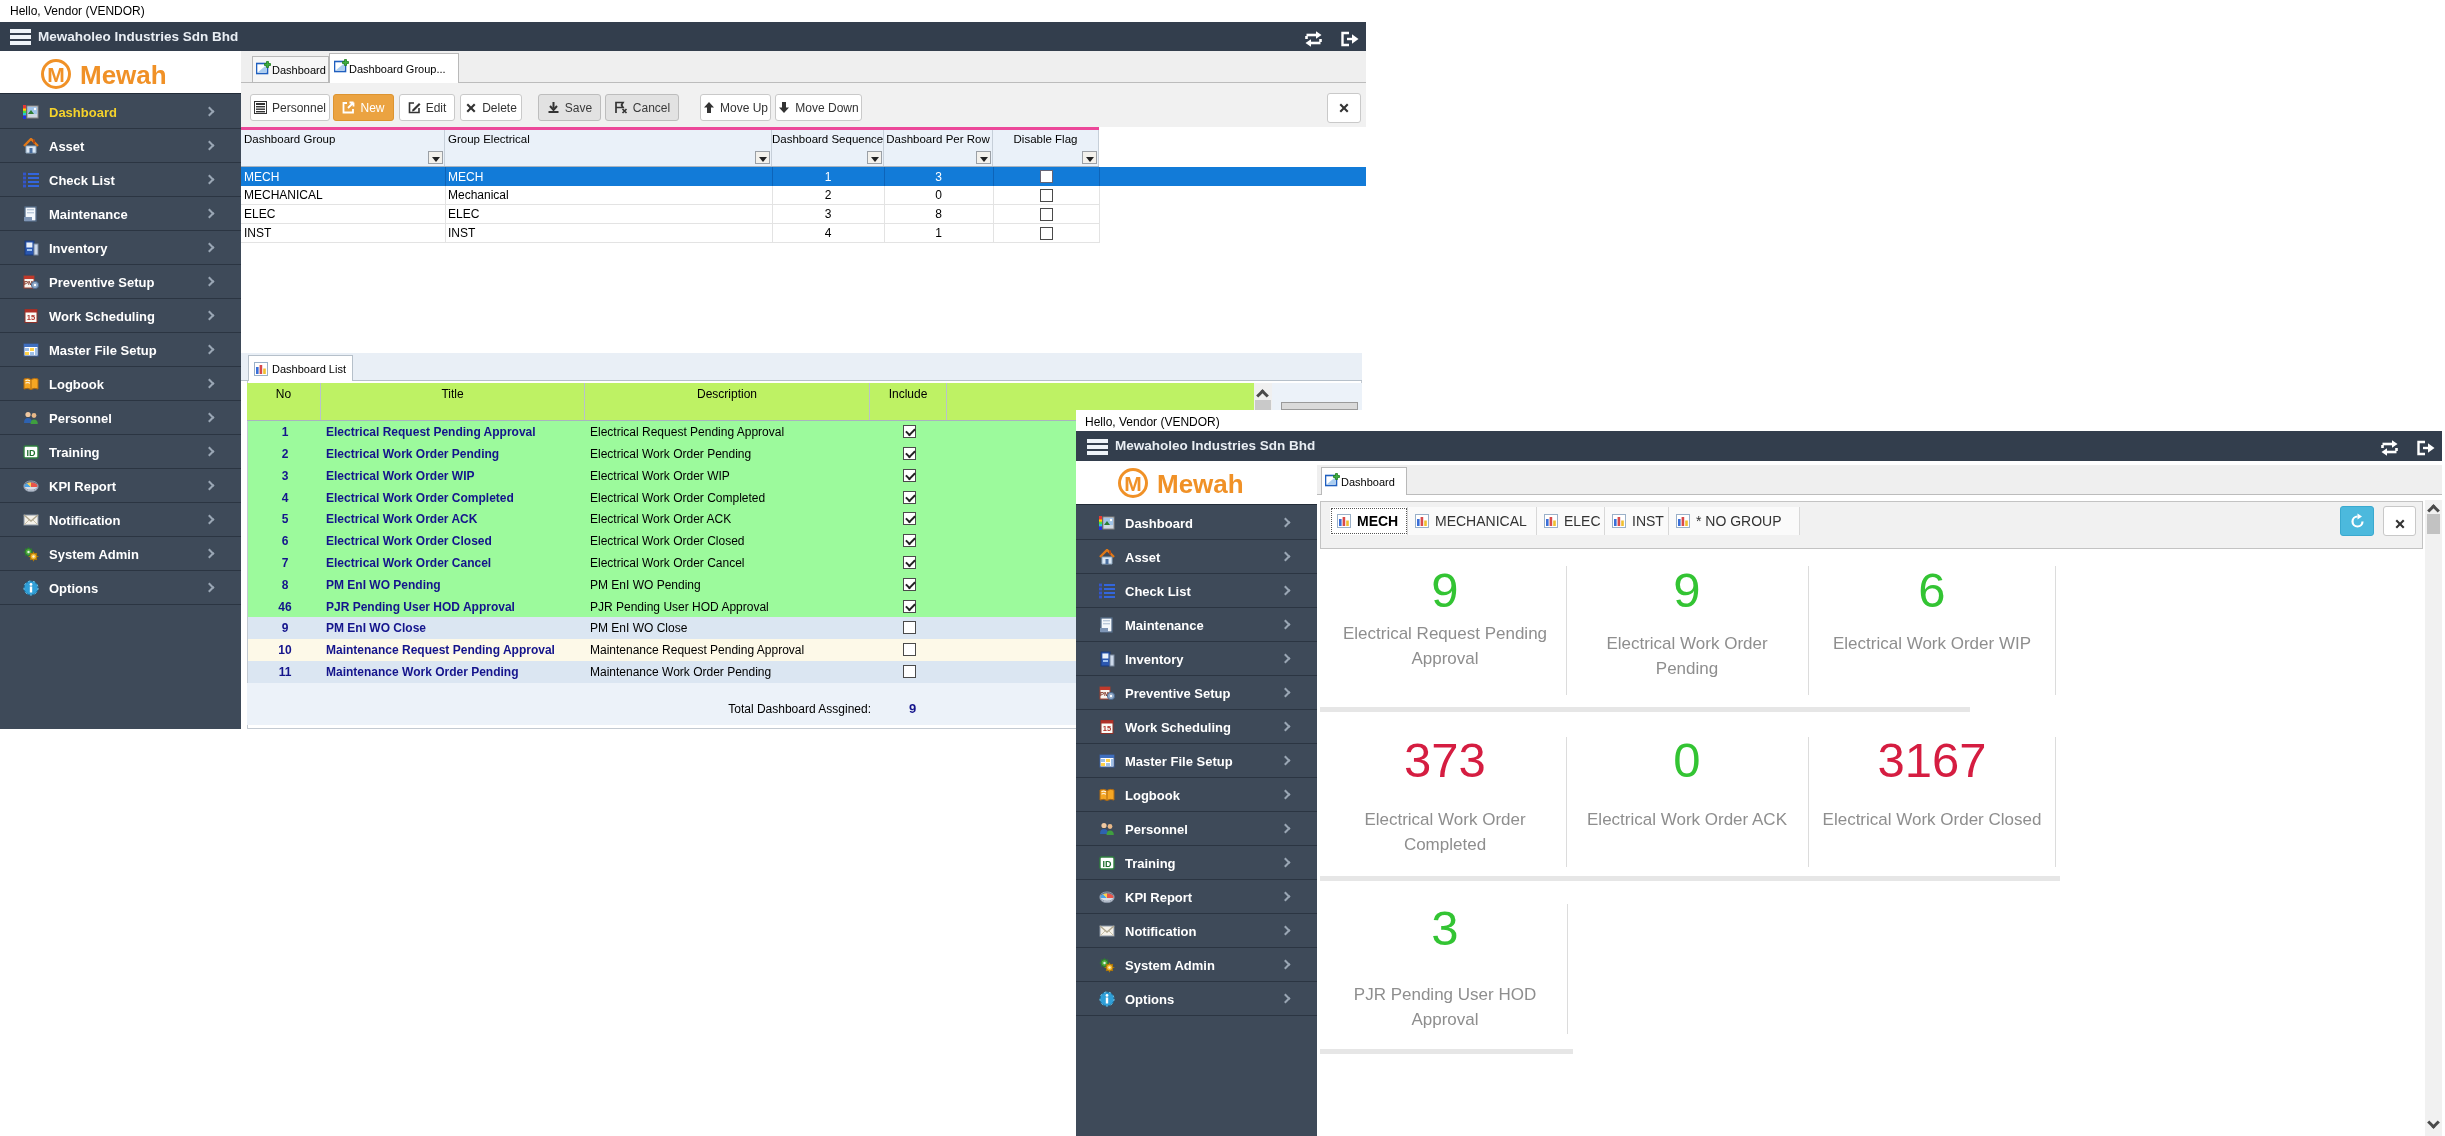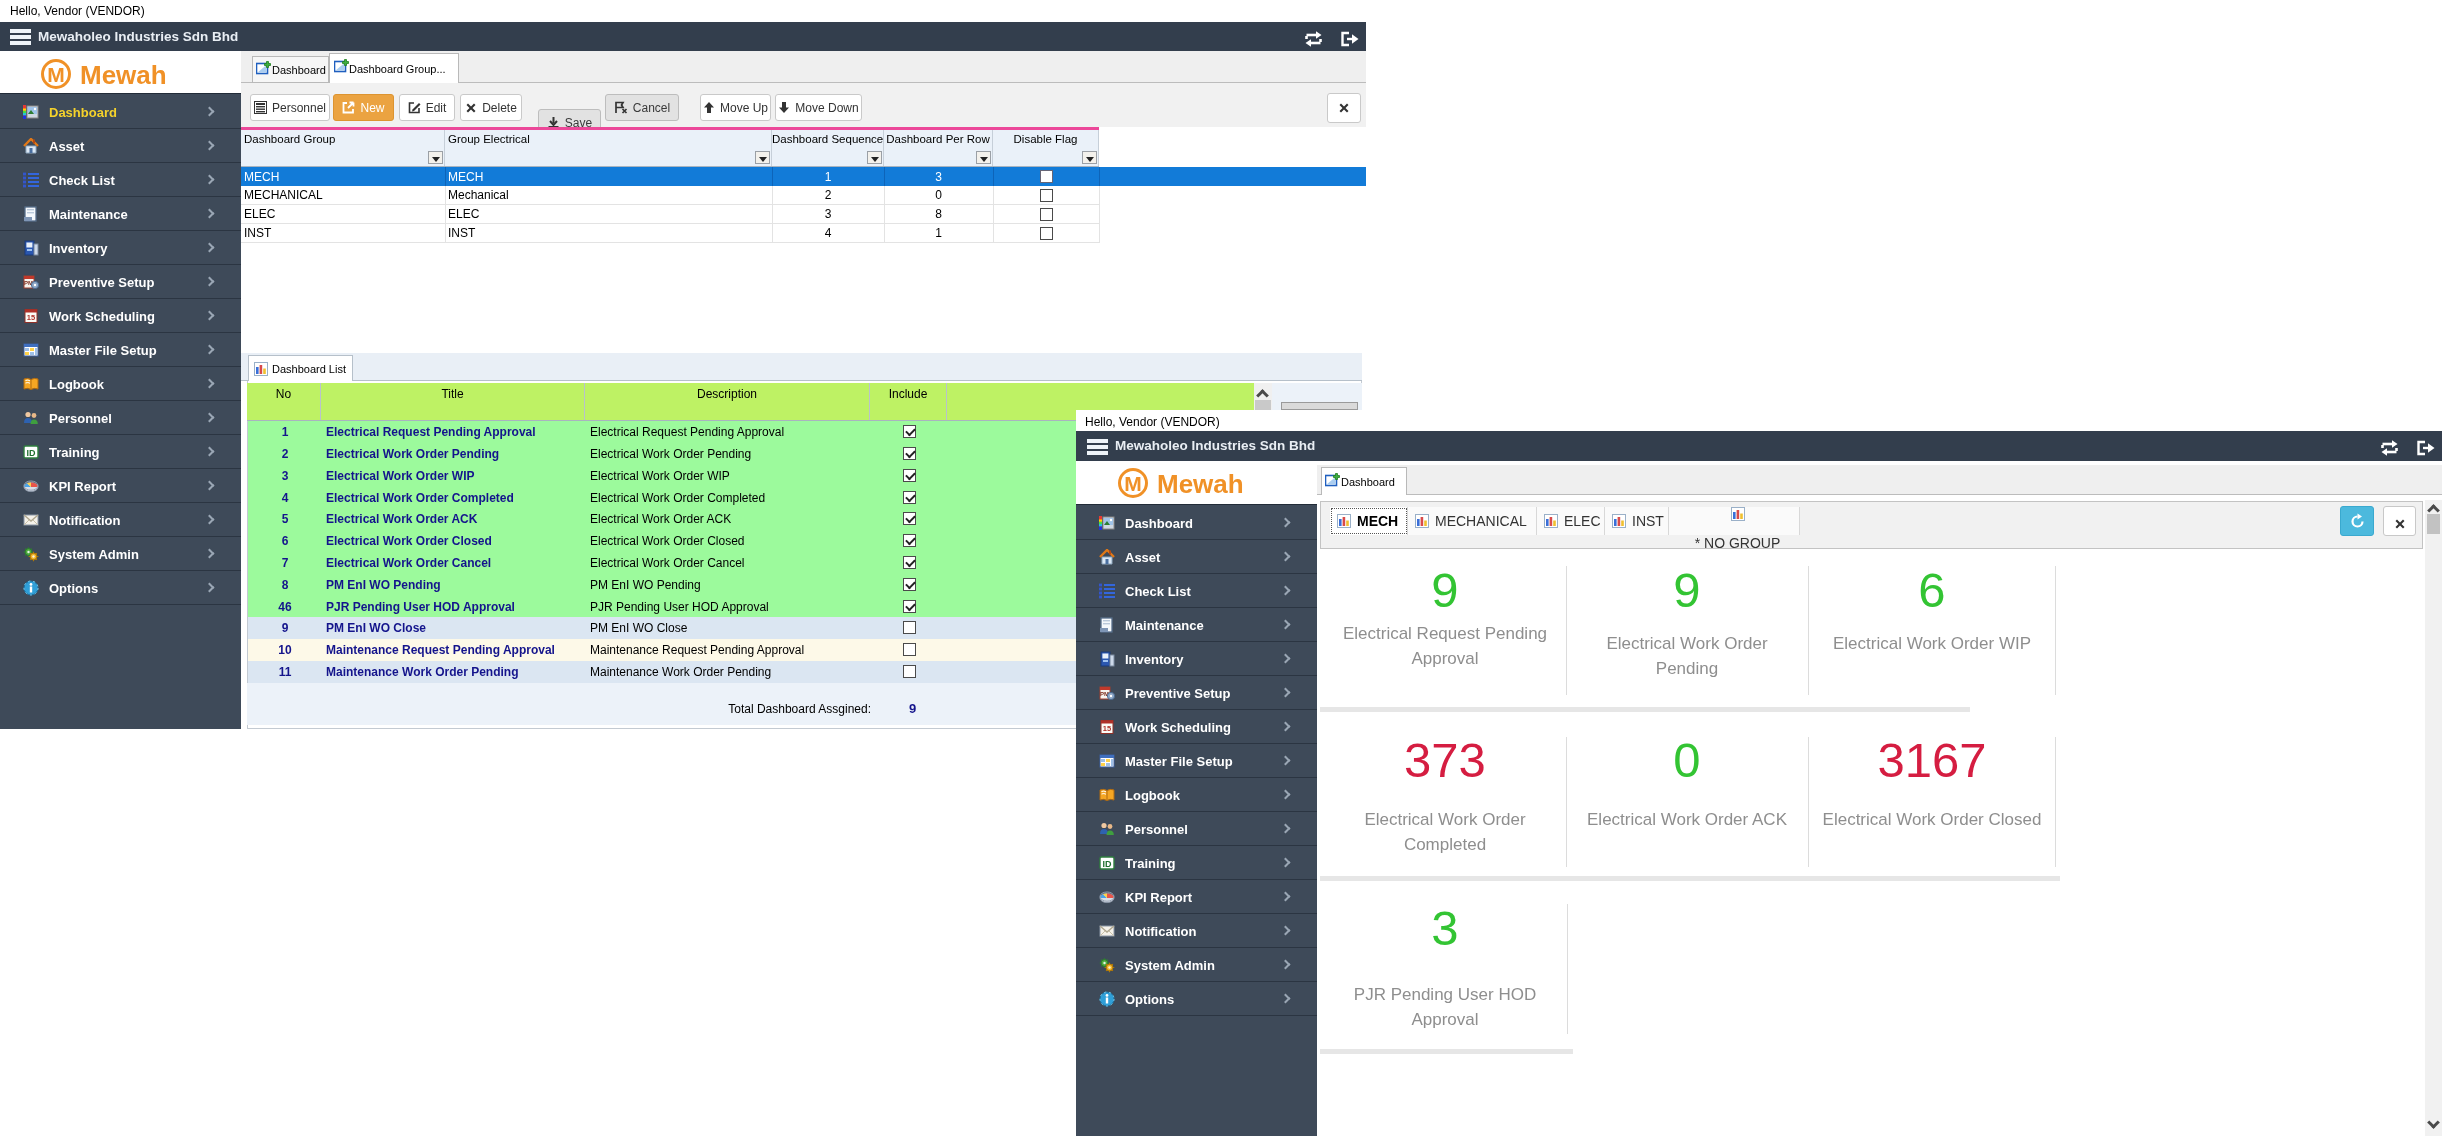--- a/index.html
+++ b/index.html
@@ -294,21 +294,21 @@
           <path d="M4.5 8.5 L11 2 L12.5 3.5 L6 10 L4 10.5 Z" fill="#333"></path>
         </svg>
         <span>Edit</span>
       </div>
 <div class="btn" style="left:219px;top:43px;width:62px">
         <svg width="12" height="12" viewBox="0 0 12 12">
           <path d="M1.5 3 L3 1.5 L6 4.5 L9 1.5 L10.5 3 L7.5 6 L10.5 9 L9 10.5 L6 7.5 L3 10.5 L1.5 9 L4.5 6 Z" fill="#333"></path>
         </svg>
         <span>Delete</span>
       </div>
-<div class="btn grey" style="left:297px;top:58px;width:63px">
+<div class="btn grey" style="left:297px;top:43px;width:63px">
         <svg width="13" height="13" viewBox="0 0 13 13">
           <path d="M6.5 1 V7" stroke="#333" stroke-width="2"></path>
           <path d="M3 5 L6.5 9 L10 5" fill="none" stroke="#333" stroke-width="2"></path>
           <rect x="1.5" y="10" width="10" height="2" fill="#333"></rect>
         </svg>
         <span>Save</span>
       </div>
 <div class="btn grey" style="left:364px;top:43px;width:74px">
         <svg width="14" height="13" viewBox="0 0 14 13">
           <path d="M2 12 V1.5 H9 L7.5 4 L9 6.5 H2" fill="none" stroke="#333" stroke-width="1.7"></path>
@@ -732,21 +732,21 @@
       </div>
 <div class="gtab" style="left:288px;top:46px;width:64px;height:28px;padding-left:7px;gap:6px;">
         <svg style="flex:none" width="14" height="14" viewBox="0 0 14 14">
 <rect x="0.5" y="0.5" width="13" height="13" fill="#fff" stroke="#9ab0c8"></rect>
 <rect x="2" y="5" width="2.6" height="7" fill="#3a6fd8"></rect>
 <rect x="5.6" y="3" width="2.6" height="9" fill="#d84a4a"></rect>
 <rect x="9.2" y="6.5" width="2.6" height="5.5" fill="#f0c030"></rect>
 </svg>
         <span>INST</span>
       </div>
-<div class="gtab" style="left:352px;top:46px;width:131px;height:28px;padding-left:7px;gap:14px;flex-direction:column;">
+<div class="gtab" style="left:352px;top:46px;width:131px;height:28px;padding-left:7px;gap:6px;">
         <svg style="flex:none" width="14" height="14" viewBox="0 0 14 14">
 <rect x="0.5" y="0.5" width="13" height="13" fill="#fff" stroke="#9ab0c8"></rect>
 <rect x="2" y="5" width="2.6" height="7" fill="#3a6fd8"></rect>
 <rect x="5.6" y="3" width="2.6" height="9" fill="#d84a4a"></rect>
 <rect x="9.2" y="6.5" width="2.6" height="5.5" fill="#f0c030"></rect>
 </svg>
         <span>* NO GROUP</span>
       </div>
 <div class="abs" style="left:1023px;top:45px;width:34px;height:30px;background:#4cb9dd;border:1px solid #3aa9cf;border-radius:3px">
 <svg style="position:absolute;left:8px;top:6px" width="17" height="17" viewBox="0 0 17 17">

